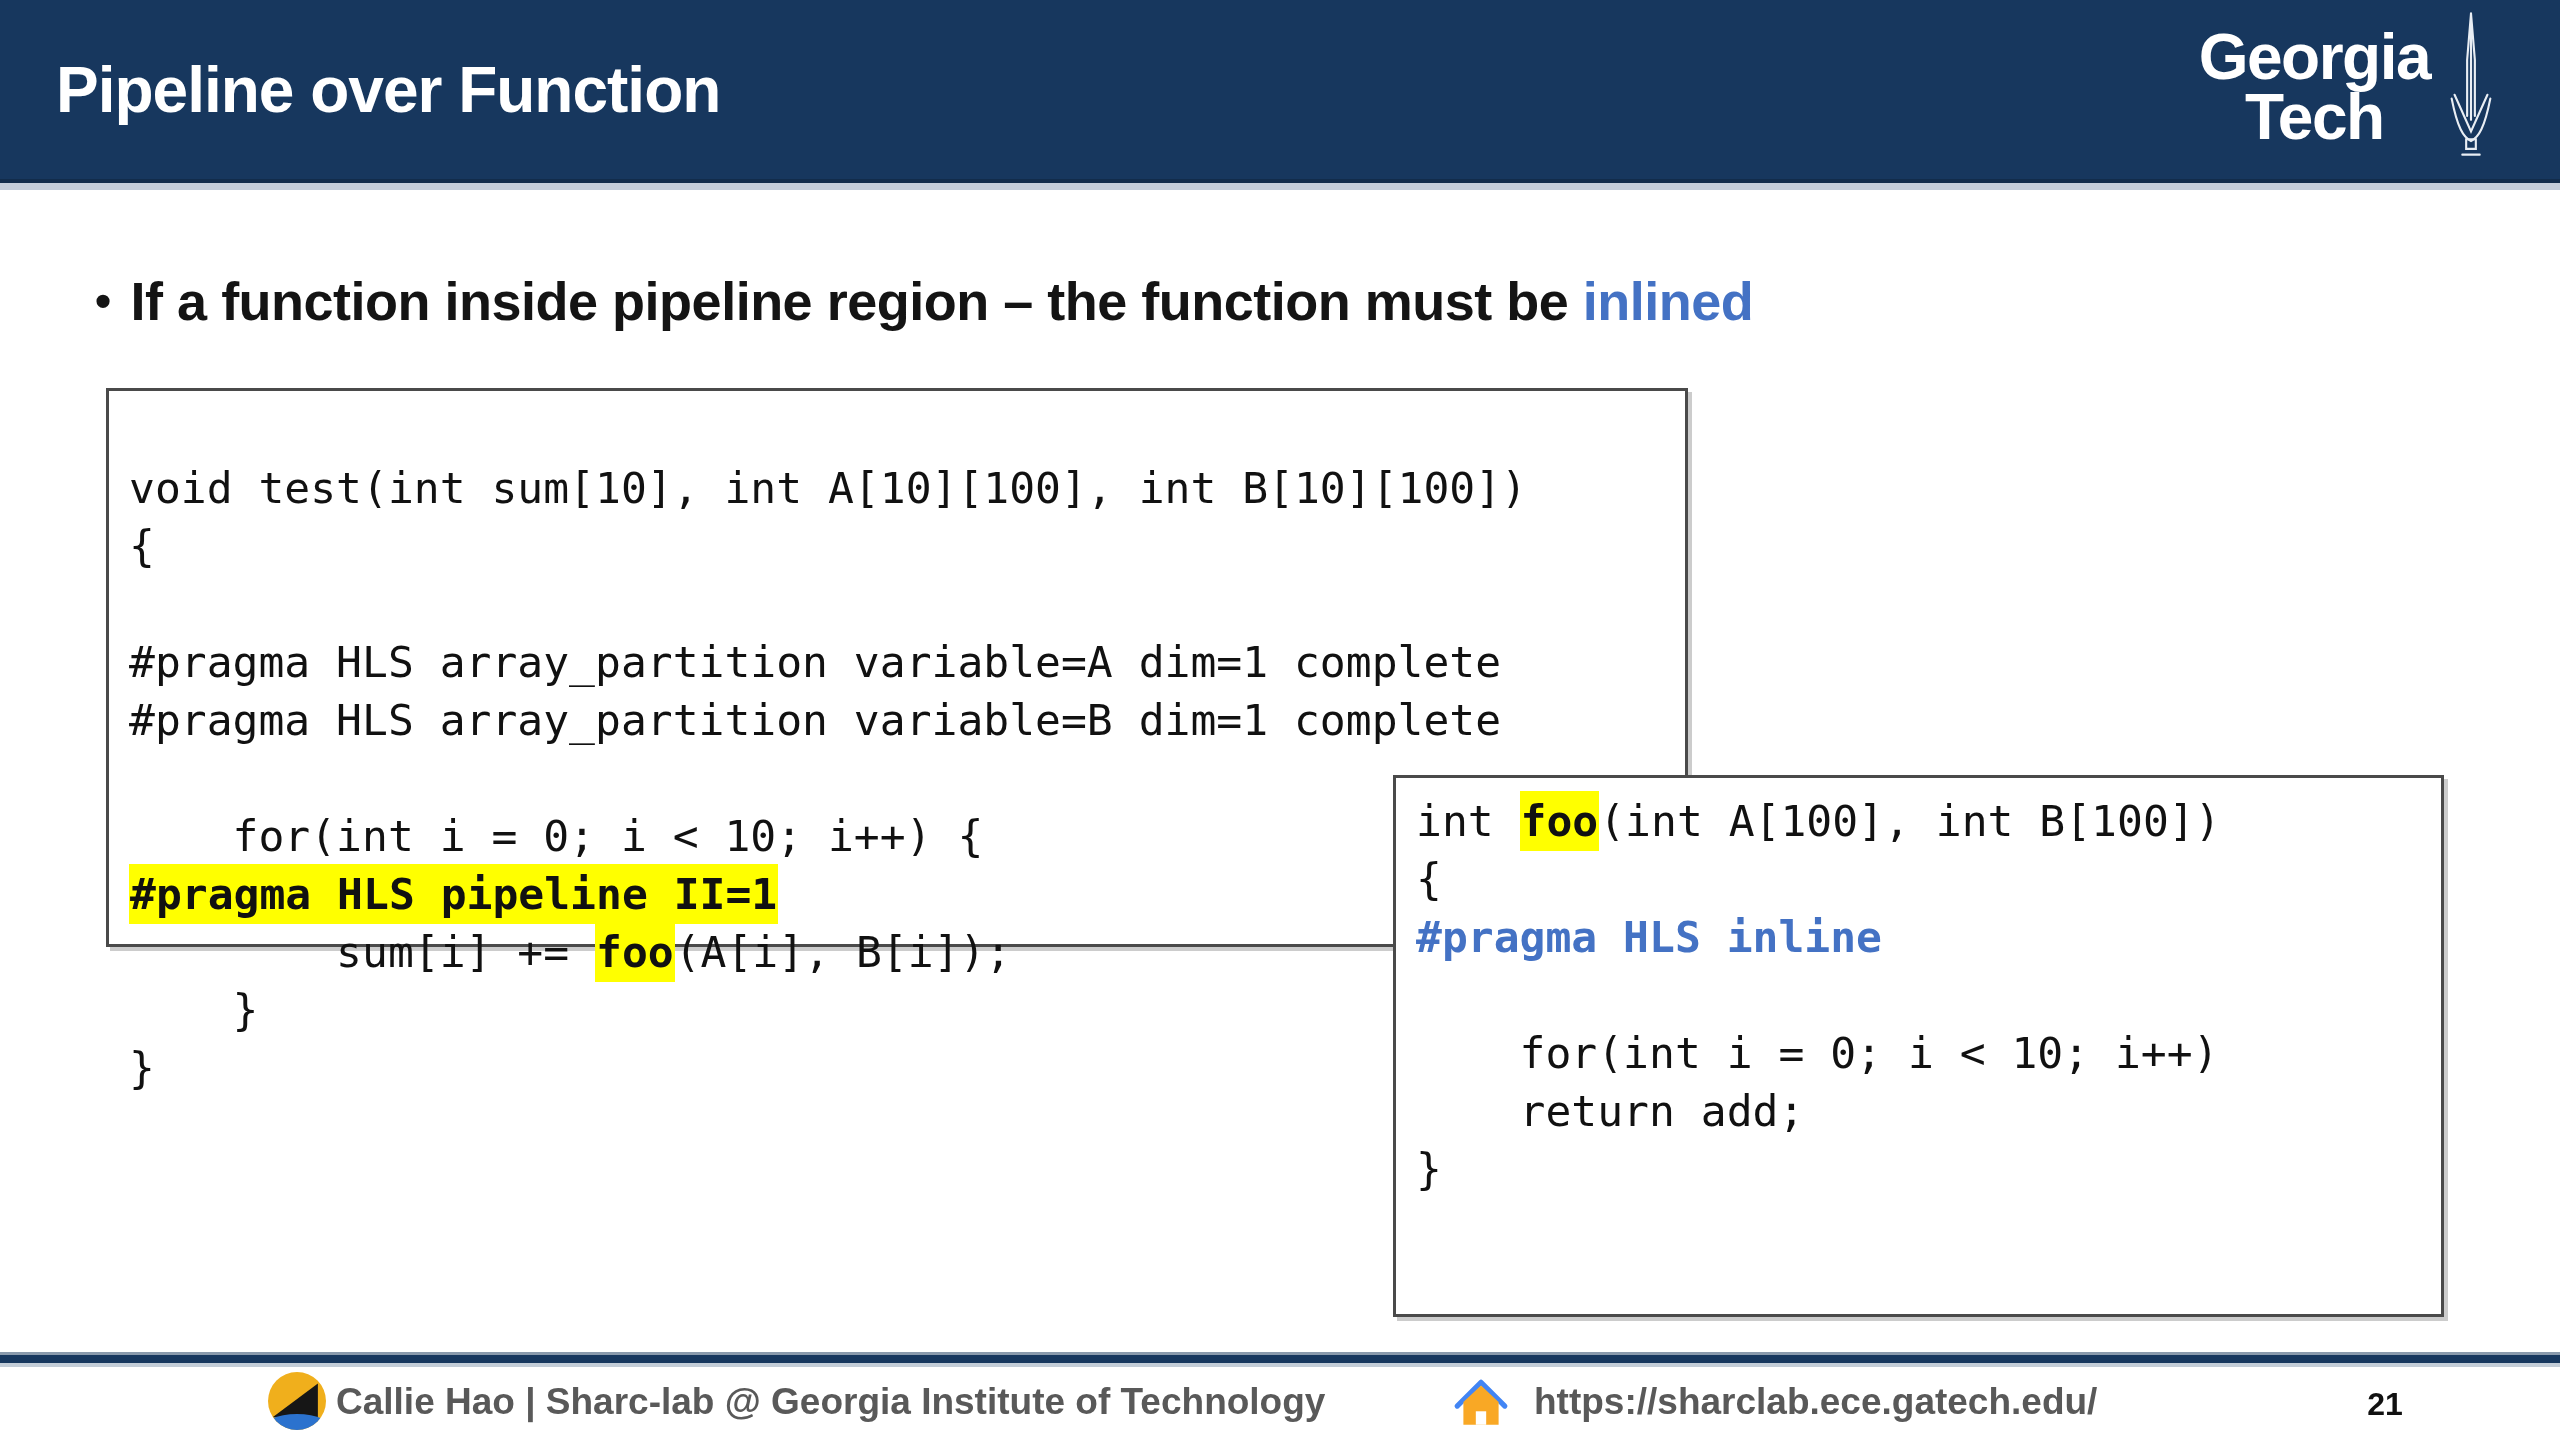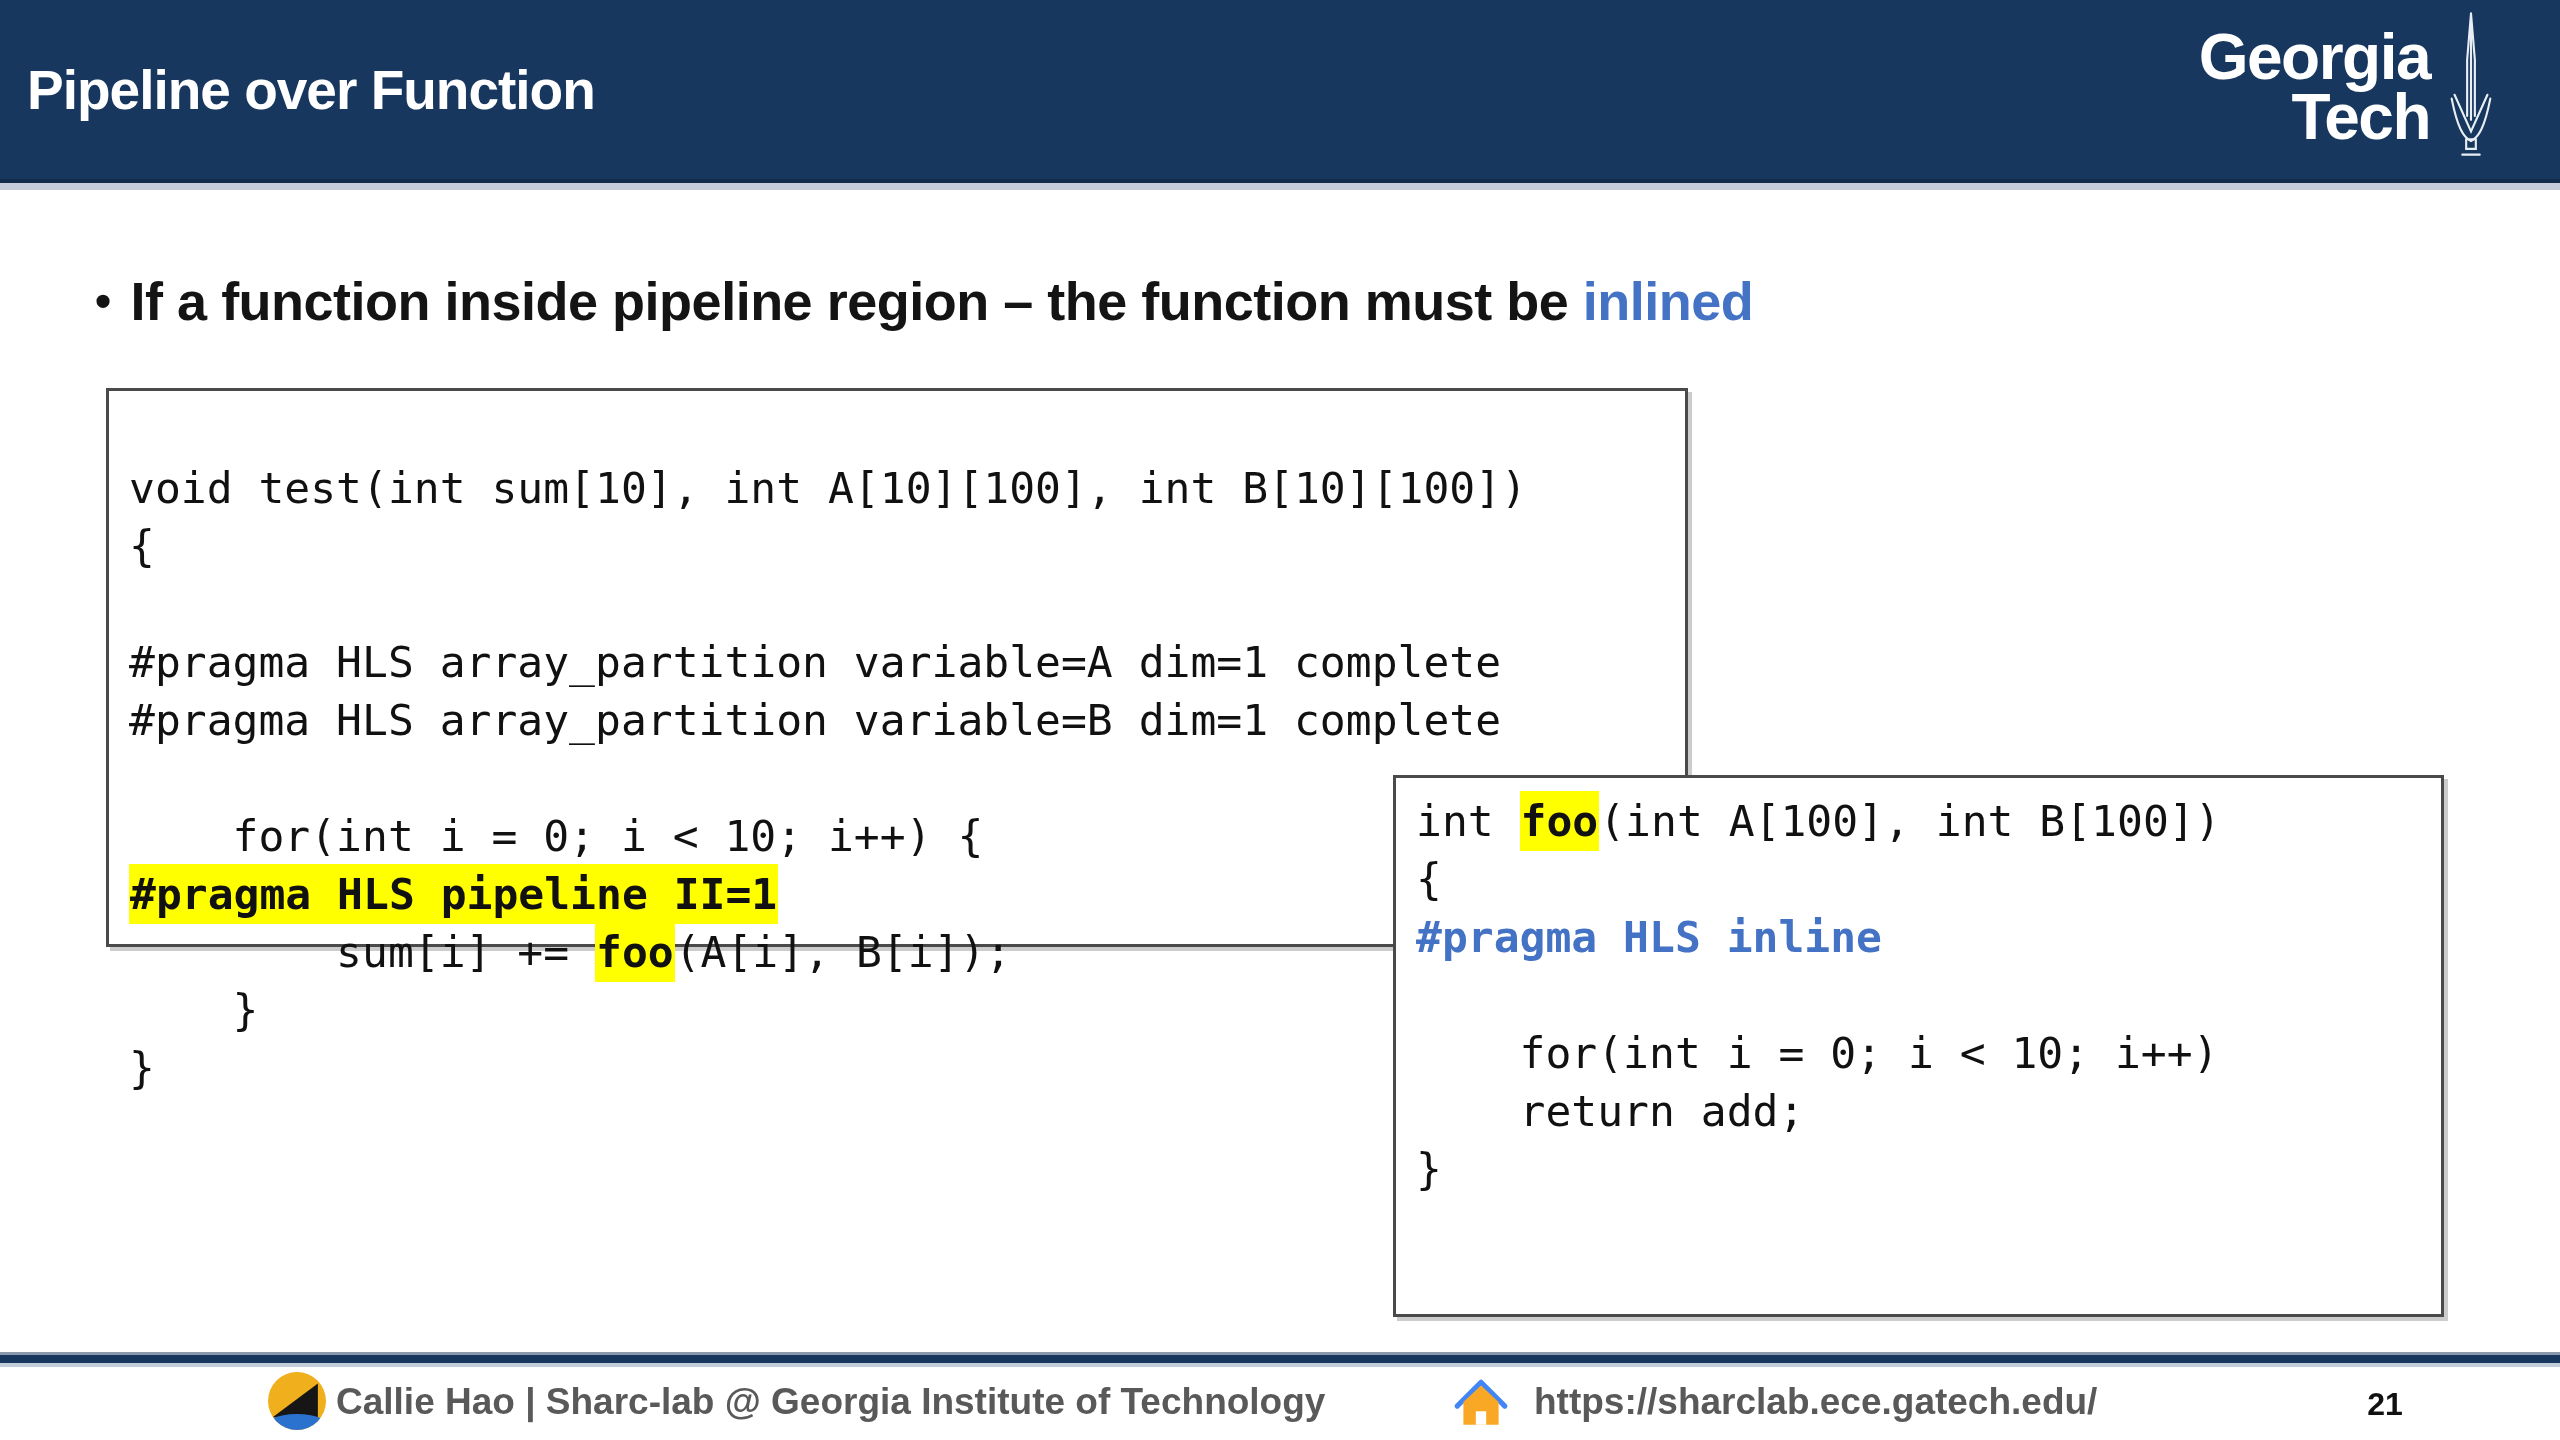--- a/index.html
+++ b/index.html
@@ -13,32 +13,32 @@
 
   
   .header {
     position:absolute; left:0; top:0; width:2560px; height:183px;
     background:#17375E;
     border-bottom:4px solid #122c4b;
     box-shadow:0 7px 0 rgba(148,164,186,.55);
     display:flex; align-items:center;
   }
   .slide-title {
-    margin-left:27px;
+    margin-left:56px;
     color:#ffffff;
-    font-size:55px;
+    font-size:64px;
     font-weight:700;
     letter-spacing:-1px;
   }
   .gt-logo {
     position:absolute; right:60px; top:8px;
     display:flex; align-items:center; gap:12px;
   }
   .gt-wordmark {
-    text-align:right;
+    text-align:center;
     color:#ffffff;
     font-weight:700;
     font-size:64px;
     line-height:60px;
     letter-spacing:-1.5px;
   }
   .gt-tower svg { display:block; }
 
   
   .bullet-row {

